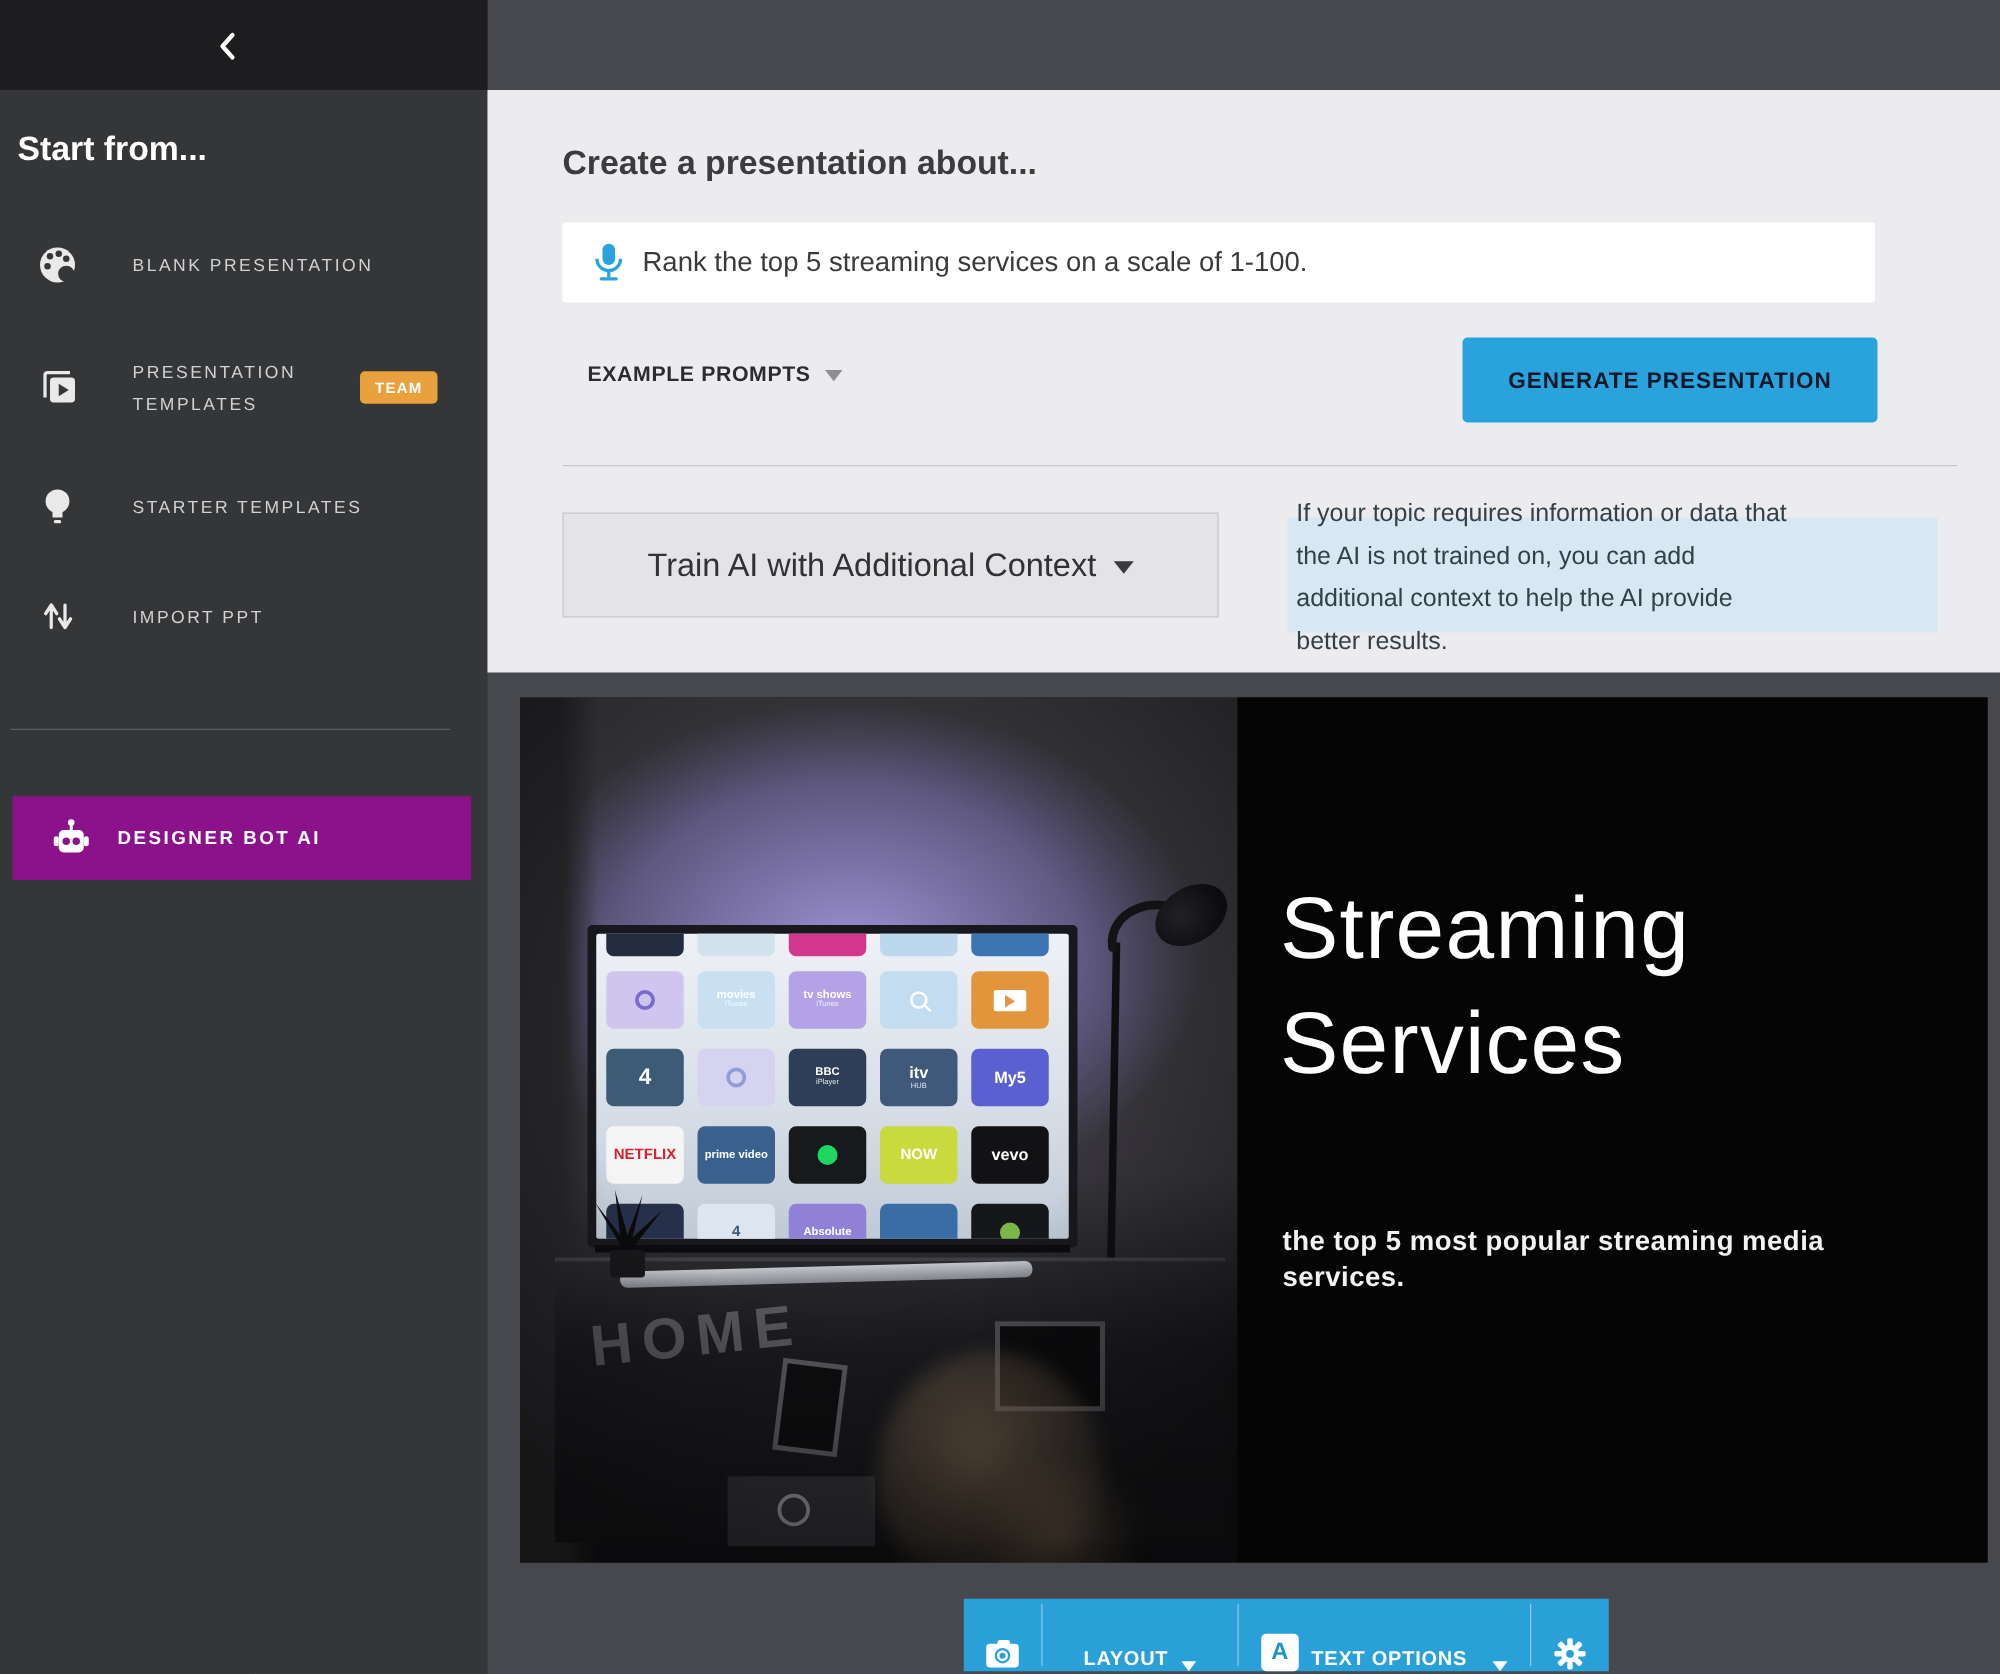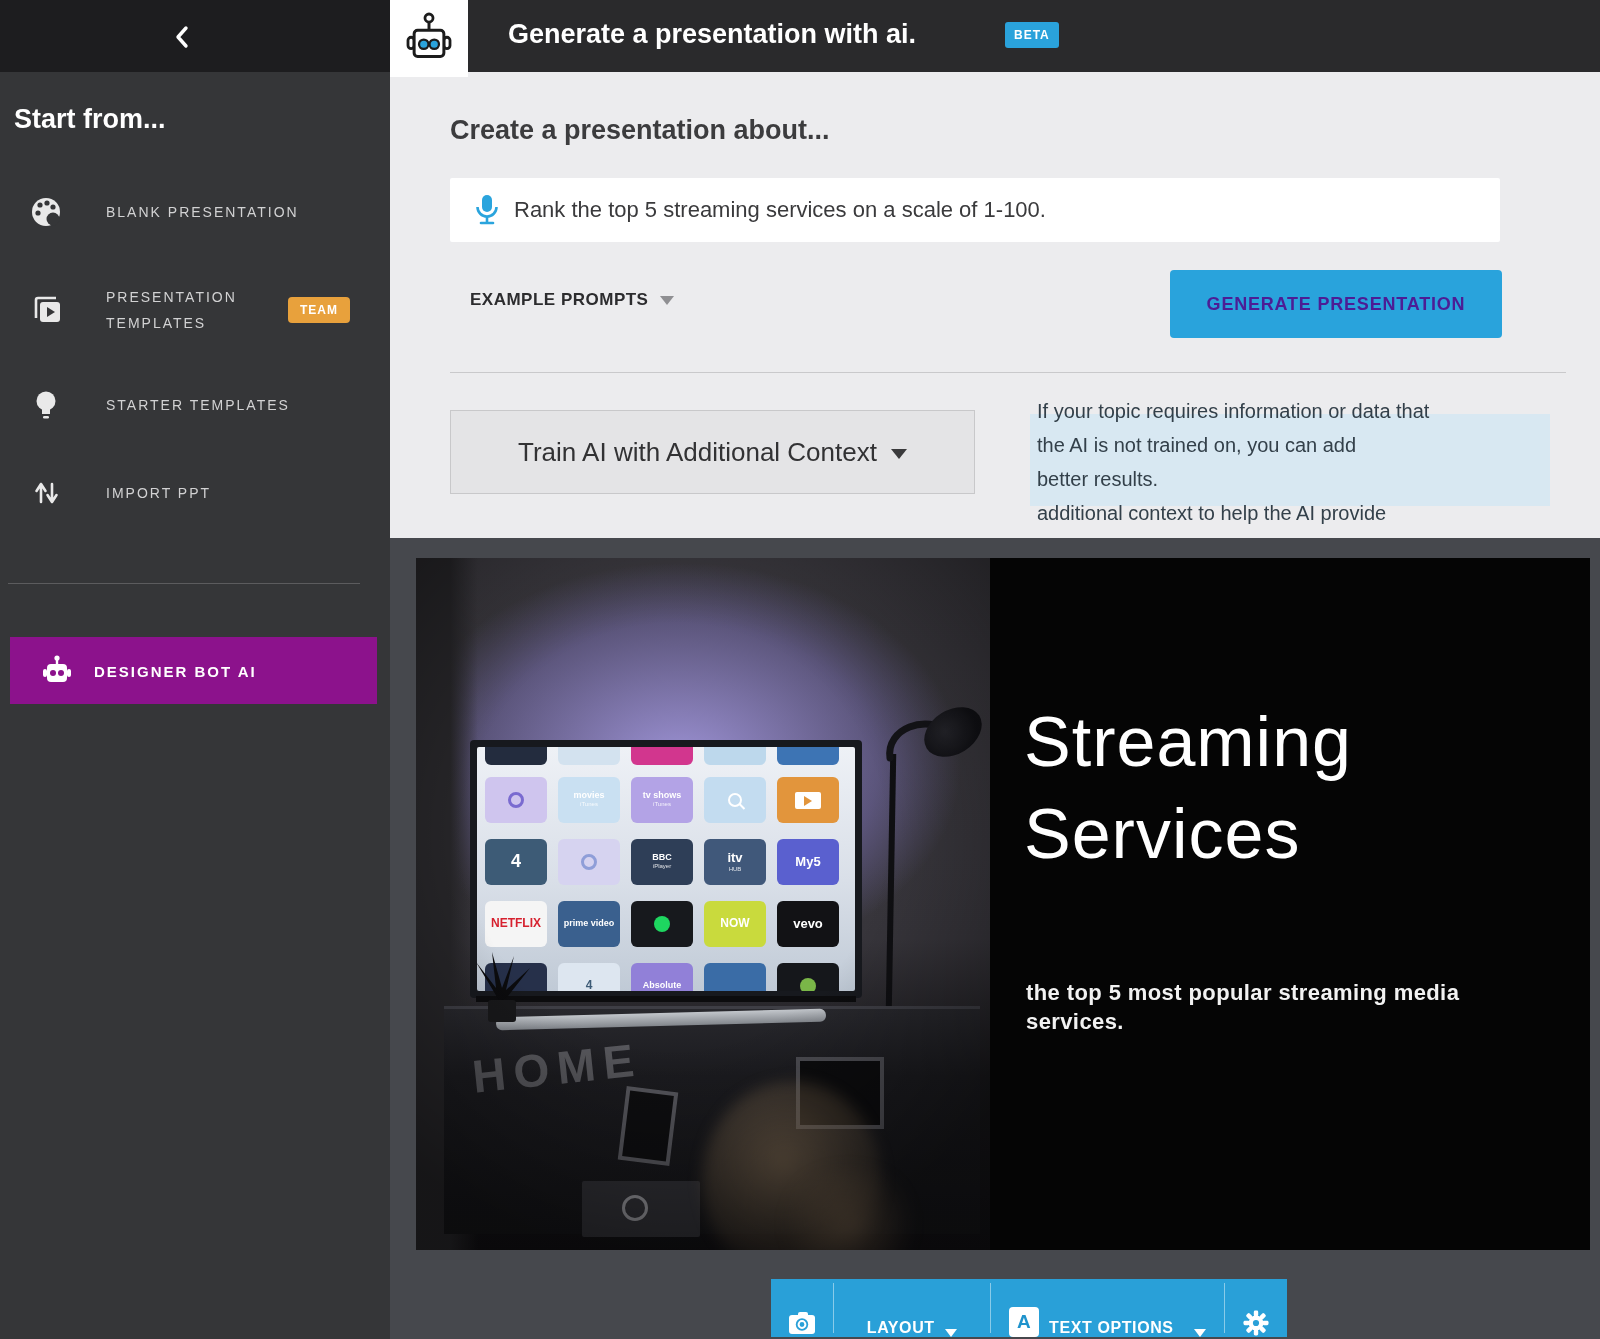--- a/index.html
+++ b/index.html
@@ -28,21 +28,21 @@
   .beta-badge { position:absolute; left:615px; top:22px; background:#2aa2db; color:#ffffff; font-size:12px; font-weight:bold; letter-spacing:1px; padding:6px 9px; border-radius:3px; }
 
   
   .main-panel { position:absolute; left:390px; top:72px; width:1210px; height:466px; background:#ececee; }
   .main-heading { position:absolute; left:60px; top:43px; color:#3c3c3e; font-size:27px; font-weight:bold; }
   .prompt-box { position:absolute; left:60px; top:106px; width:1050px; height:64px; background:#ffffff; border:none; border-radius:2px; }
   .mic { position:absolute; left:83px; top:120px; width:28px; height:36px; cursor:pointer; }
   .prompt-input { position:absolute; left:124px; top:106px; width:980px; height:64px; border:none; background:transparent; outline:none; color:#3a3a3c; font-size:22px; font-family:inherit; }
   .example-prompts { position:absolute; left:80px; top:218px; color:#2c2c2e; font-size:17px; font-weight:bold; letter-spacing:0.5px; cursor:pointer; }
   .tri { display:inline-block; width:0; height:0; border-left:7px solid transparent; border-right:7px solid transparent; border-top:9px solid #8f8f92; margin-left:12px; vertical-align:middle; }
-  .generate-btn { position:absolute; left:780px; top:198px; width:332px; height:68px; background:#29a3dc; color:#4c1d95; font-size:18px; font-weight:bold; letter-spacing:0.8px; border:none; border-radius:4px; cursor:pointer; font-family:inherit; }
+  .generate-btn { position:absolute; left:780px; top:198px; width:332px; height:68px; background:#29a3dc; color:#0f172a; font-size:18px; font-weight:bold; letter-spacing:0.8px; border:none; border-radius:4px; cursor:pointer; font-family:inherit; }
   .panel-divider { position:absolute; left:60px; top:300px; width:1116px; height:1px; background:#c9c9cb; }
   .train-btn { position:absolute; left:60px; top:338px; width:525px; height:84px; background:#e4e4e6; border:1px solid #c8c8ca; color:#323234; font-size:26px; font-weight:500; cursor:pointer; font-family:inherit; text-align:center; line-height:82px; }
   .train-btn .tri { border-top-color:#3a3a3c; border-left-width:8px; border-right-width:8px; border-top-width:10px; margin-left:14px; }
   .helper-wrap { position:absolute; left:640px; top:322px; width:530px; height:150px; }
   .helper-highlight { position:absolute; left:0px; top:20px; width:520px; height:92px; background:#d8e8f2; }
   .helper-text { position:absolute; left:7px; top:0; width:510px; color:#33404a; font-size:20px; line-height:34px; }
   .helper-text span { display:block; }
 
   
   .slide { position:absolute; left:416px; top:558px; width:1174px; height:692px; background:#050505; }
@@ -167,35 +167,20 @@
             <rect x="27" y="15" width="4" height="8" rx="2" fill="#ffffff"></rect>
             <rect x="7" y="10" width="20" height="18" rx="4" fill="#ffffff"></rect>
             <circle cx="13" cy="19" r="3" fill="#8c128c"></circle>
             <circle cx="21" cy="19" r="3" fill="#8c128c"></circle>
           </svg>
       </span>
       <span class="s-label">DESIGNER BOT AI</span>
     </div>
   </div>
 
-  <div class="header">
-    <div class="robot-box">
-      <svg width="56" height="56" viewBox="0 0 64 64">
-        <line x1="32" y1="12" x2="32" y2="22" stroke="#1c1c1c" stroke-width="3.4"></line>
-        <circle cx="32" cy="8" r="4.6" fill="none" stroke="#1c1c1c" stroke-width="3.2"></circle>
-        <rect x="8" y="30" width="7" height="13" rx="3.5" fill="none" stroke="#1c1c1c" stroke-width="3.2"></rect>
-        <rect x="49" y="30" width="7" height="13" rx="3.5" fill="none" stroke="#1c1c1c" stroke-width="3.2"></rect>
-        <rect x="15" y="22" width="34" height="30" rx="4" fill="#ffffff" stroke="#1c1c1c" stroke-width="3.4"></rect>
-        <circle cx="26" cy="38" r="5.4" fill="#2aa3dc" stroke="#1c1c1c" stroke-width="2.6"></circle>
-        <circle cx="38" cy="38" r="5.4" fill="#2aa3dc" stroke="#1c1c1c" stroke-width="2.6"></circle>
-      </svg>
-    </div>
-    <div class="header-title">Generate a presentation with ai.</div>
-    <div class="beta-badge">BETA</div>
-  </div>
 
   <div class="main-panel">
     <div class="main-heading">Create a presentation about...</div>
     <div class="prompt-box"></div>
     <span class="mic">
       <svg width="28" height="36" viewBox="0 0 28 36">
           <rect x="9" y="3" width="10" height="17" rx="5" fill="#2aa4dd"></rect>
           <path d="M4.5 15 a9.5 9.5 0 0 0 19 0" fill="none" stroke="#2aa4dd" stroke-width="2.6"></path>
           <line x1="14" y1="25" x2="14" y2="30" stroke="#2aa4dd" stroke-width="2.6"></line>
           <line x1="8" y1="31" x2="20" y2="31" stroke="#2aa4dd" stroke-width="2.6" stroke-linecap="round"></line>
@@ -204,22 +189,22 @@
     <input class="prompt-input" value="Rank the top 5 streaming services on a scale of 1-100." style="">
     <div class="example-prompts"><span>EXAMPLE PROMPTS</span><span class="tri"></span></div>
     <button class="generate-btn">GENERATE PRESENTATION</button>
     <div class="panel-divider"></div>
     <button class="train-btn"><span>Train AI with Additional Context</span><span class="tri"></span></button>
     <div class="helper-wrap">
       <div class="helper-highlight"></div>
       <div class="helper-text">
         <span>If your topic requires information or data that</span>
         <span>the AI is not trained on, you can add</span>
+        <span>additional context to help the AI provide</span>
         <span>better results.</span>
-        <span>additional context to help the AI provide</span>
       </div>
     </div>
   </div>
 
   <div class="slide">
     <div class="photo">
       <div class="wall-left-shadow"></div>
       <div class="tv">
         <div class="tv-screen">
             <div class="tv-row" style="top: -28px;">

